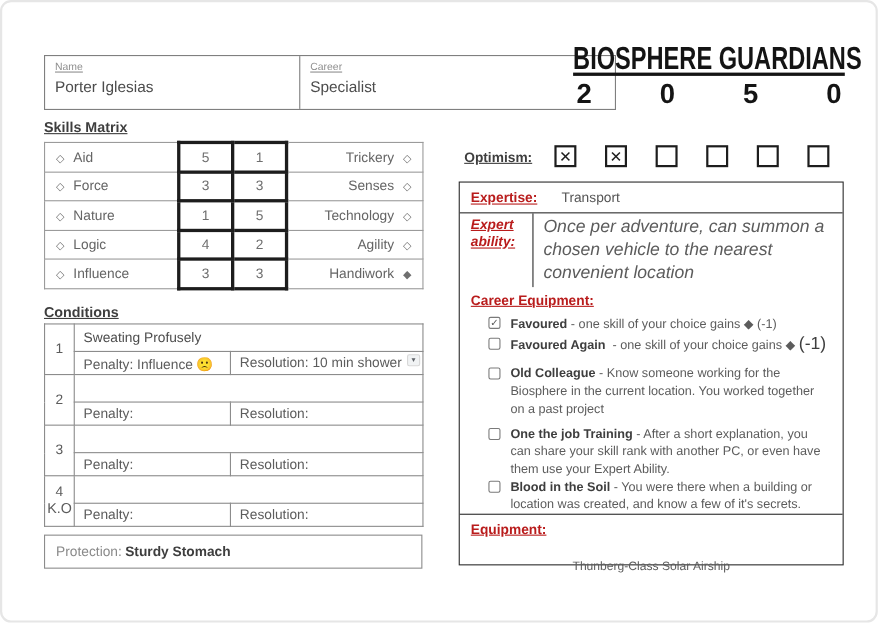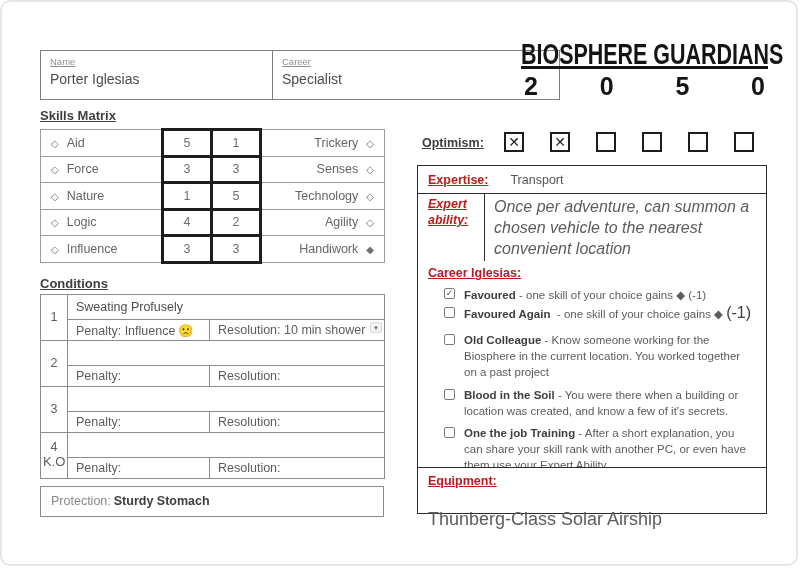--- a/index.html
+++ b/index.html
@@ -61,21 +61,21 @@
   .ea-label { width:67px; flex:none; border-right:1px solid #2b2b2b; padding:3px 8px 2px 10px; line-height:1.25; }
   .ea-value { flex:1; padding:3px 8px 2px 9px; font-size:16px; line-height:1.3; color:#5c5c5c; }
   .sec-career { flex:none; padding:5px 10px 0 10px; height:206px; overflow:hidden; }
   .ab-list { margin-top:6px; padding-left:16px; }
   .ab-item { display:flex; gap:9px; font-size:11.5px; line-height:16px; color:#5c5c5c; }
   .ab-item b { color:#3e3e3e; }
   .ab-check { width:11px; height:11px; flex:none; border:1.5px solid #7a7a7a; border-radius:2px; margin-top:2px; display:flex; align-items:center; justify-content:center; font-size:9px; color:#555; line-height:1; }
   .ab-suffix { font-size:16px; color:#3e3e3e; }
   .mb1 { margin-bottom:2px; } .mb2 { margin-bottom:10px; } .mb3 { margin-bottom:7px; } .mb4 { margin-bottom:6px; }
   .sec-equipment { flex:1; border-top:1px solid #2b2b2b; padding:6px 10px; }
-  .equip-value { margin-top:21px; font-size:18px; color:#5c5c5c; }
+  .equip-value { margin-top:21px; font-size:11px; color:#5c5c5c;text-align:center; }
 </style>
 </head>
 <body>
 
 <div class="sheet">
 
   <div class="nc-box">
     <div class="nc-cell first">
       <div class="nc-label">Name</div>
       <div class="nc-value">Porter Iglesias</div>
@@ -200,41 +200,41 @@
   <div class="panel">
     <div class="sec-expertise">
       <span class="panel-label">Expertise:</span>
       <span class="expertise-value">Transport</span>
     </div>
     <div class="sec-ea">
       <div class="ea-label panel-label">Expert ability:</div>
       <div class="ea-value">Once per adventure, can summon a chosen vehicle to the nearest convenient location</div>
     </div>
     <div class="sec-career">
-      <div class="panel-label">Career Iglesias:</div>
+      <div class="panel-label">Career Equipment:</div>
       <div class="ab-list">
         <div class="ab-item mb1">
           <span class="ab-check">✓</span>
           <span><b>Favoured</b> <span>- one skill of your choice gains ◆ (-1)</span> <span class="ab-suffix"></span></span>
         </div>
         <div class="ab-item mb2">
           <span class="ab-check"></span>
           <span><b>Favoured Again</b>&nbsp; <span>- one skill of your choice gains ◆</span> <span class="ab-suffix">(-1)</span></span>
         </div>
         <div class="ab-item mb3">
           <span class="ab-check"></span>
           <span><b>Old Colleague</b> <span>- Know someone working for the Biosphere in the current location. You worked together on a past project</span></span>
         </div>
+        <div class="ab-item">
+          <span class="ab-check"></span>
+          <span><b>One the job Training</b> <span>- After a short explanation, you can share your skill rank with another PC, or even have them use your Expert Ability.</span></span>
+        </div>
         <div class="ab-item mb4">
           <span class="ab-check"></span>
           <span><b>Blood in the Soil</b> <span>- You were there when a building or location was created, and know a few of it's secrets.</span></span>
-        </div>
-        <div class="ab-item">
-          <span class="ab-check"></span>
-          <span><b>One the job Training</b> <span>- After a short explanation, you can share your skill rank with another PC, or even have them use your Expert Ability.</span></span>
         </div>
       </div>
     </div>
     <div class="sec-equipment">
       <div class="panel-label">Equipment:</div>
       <div class="equip-value">Thunberg-Class Solar Airship</div>
     </div>
   </div>
 
 </div>

